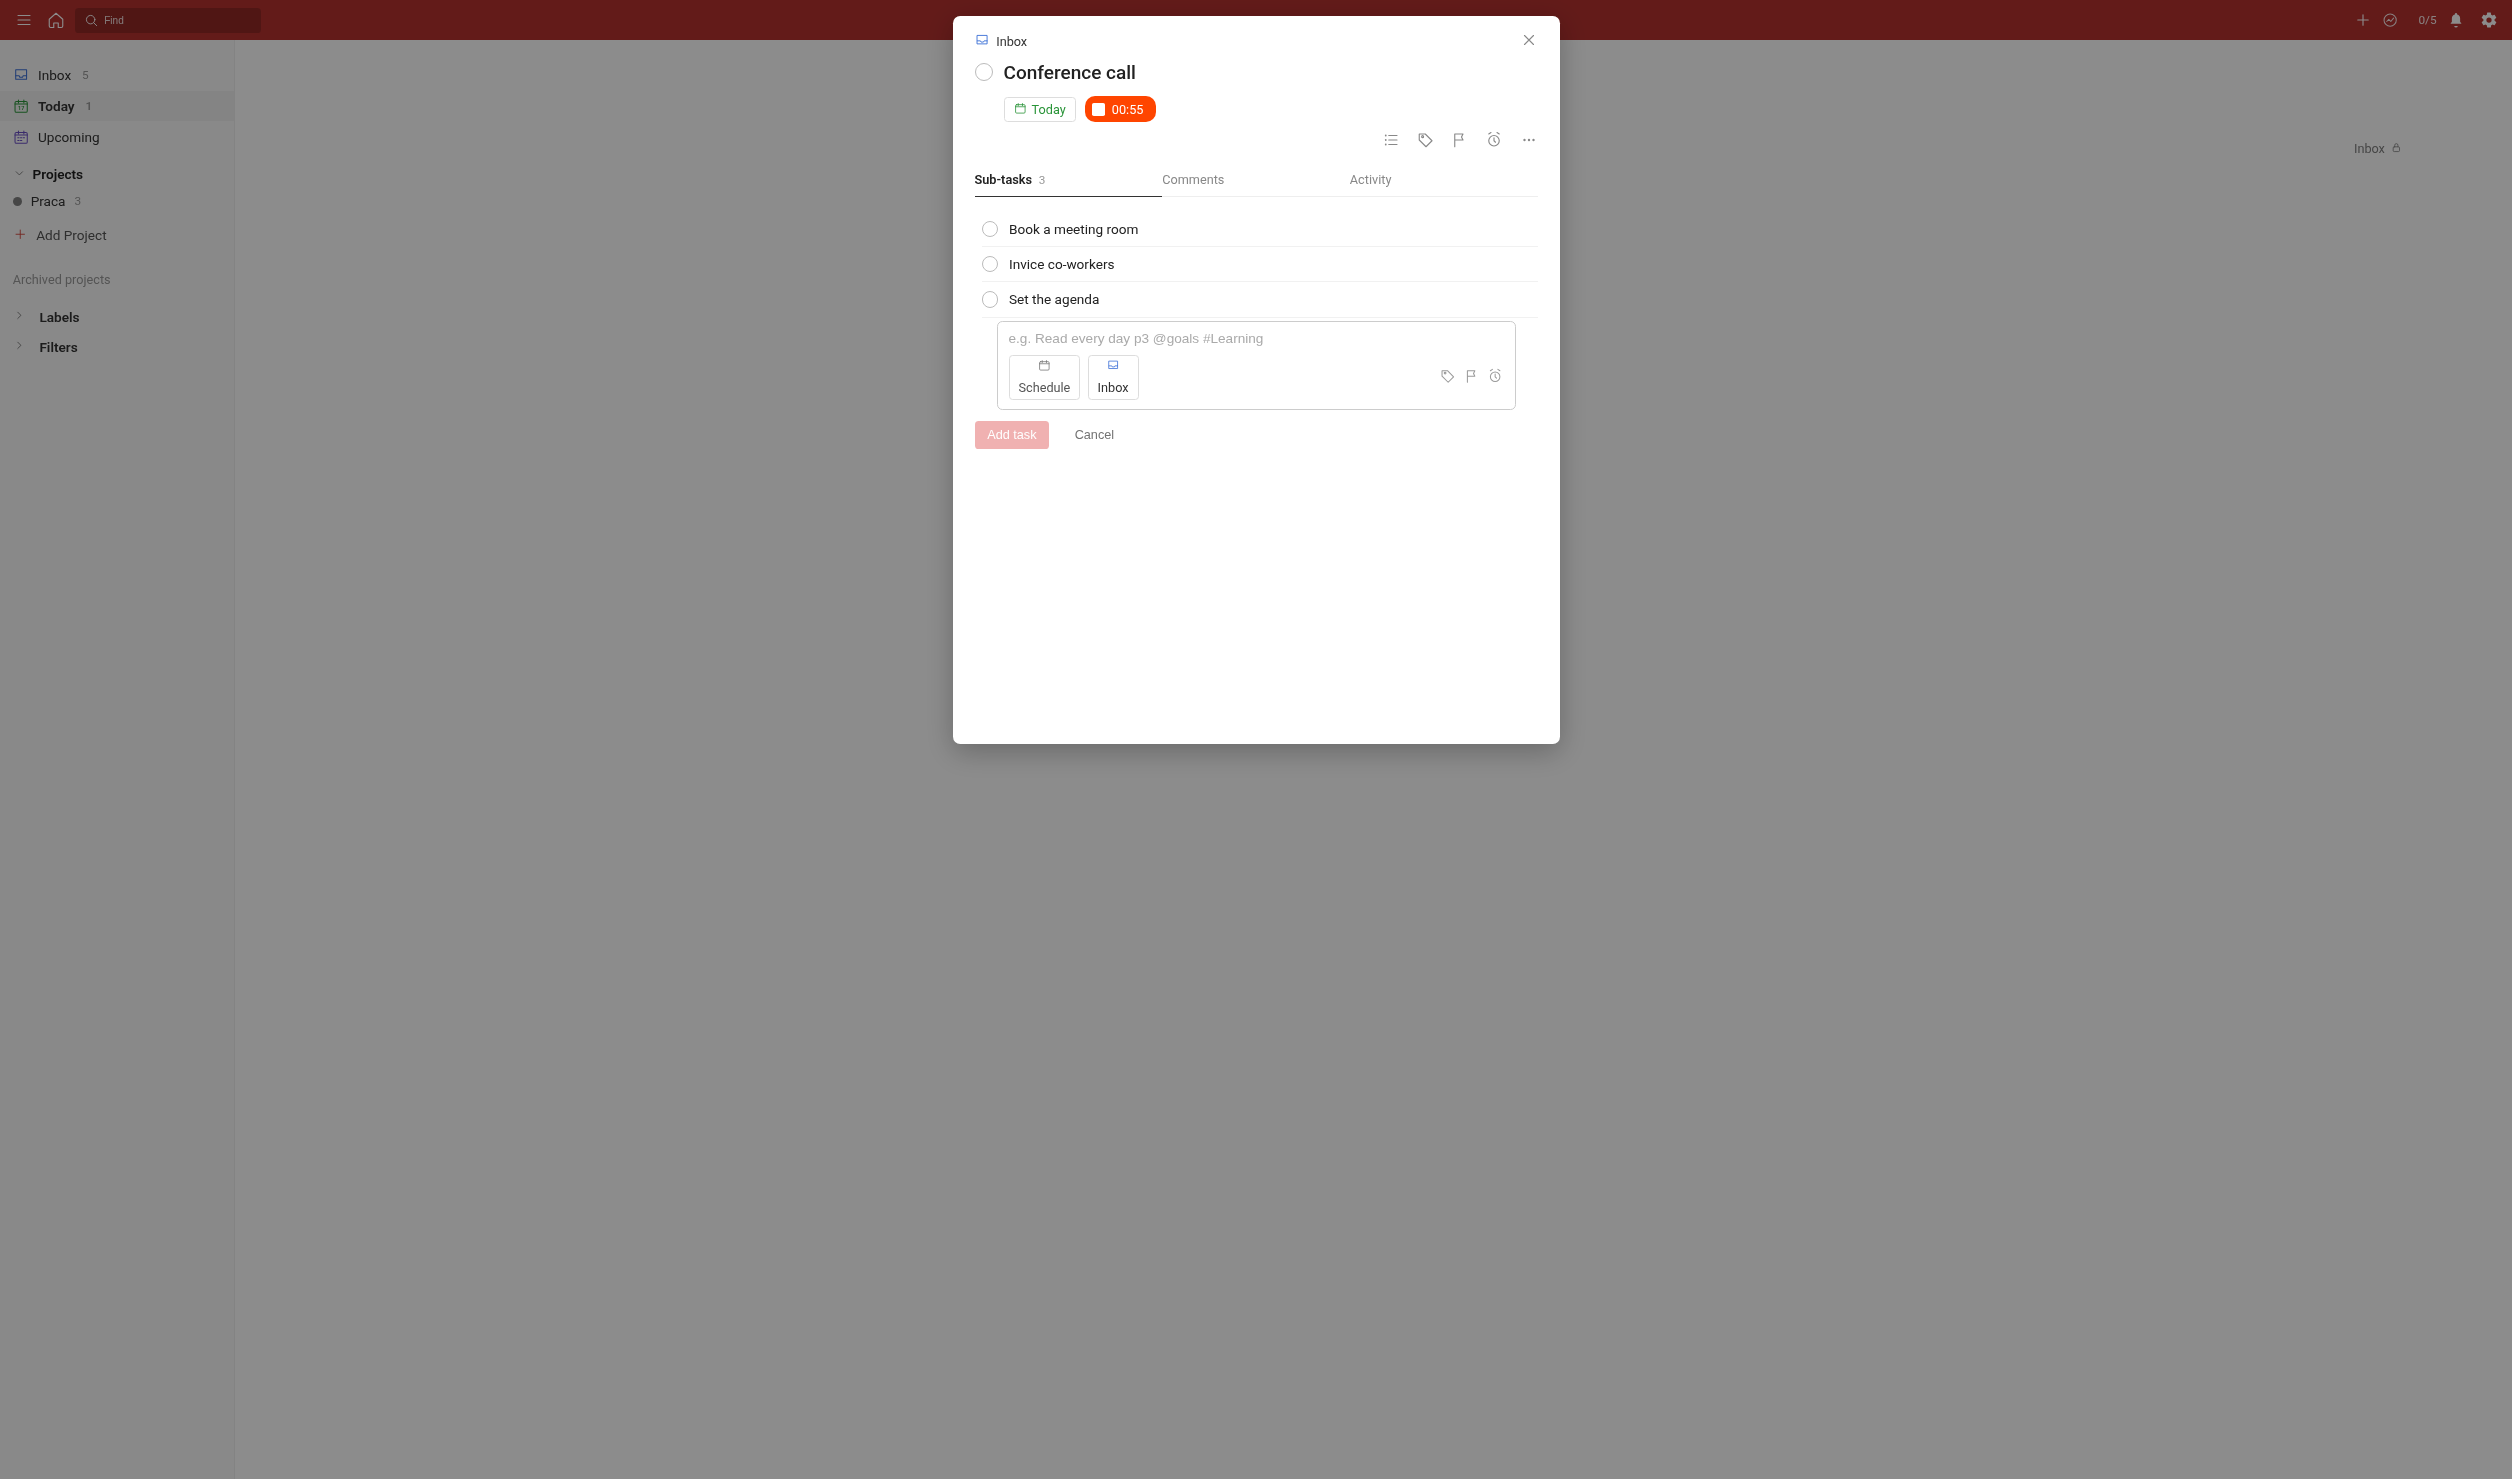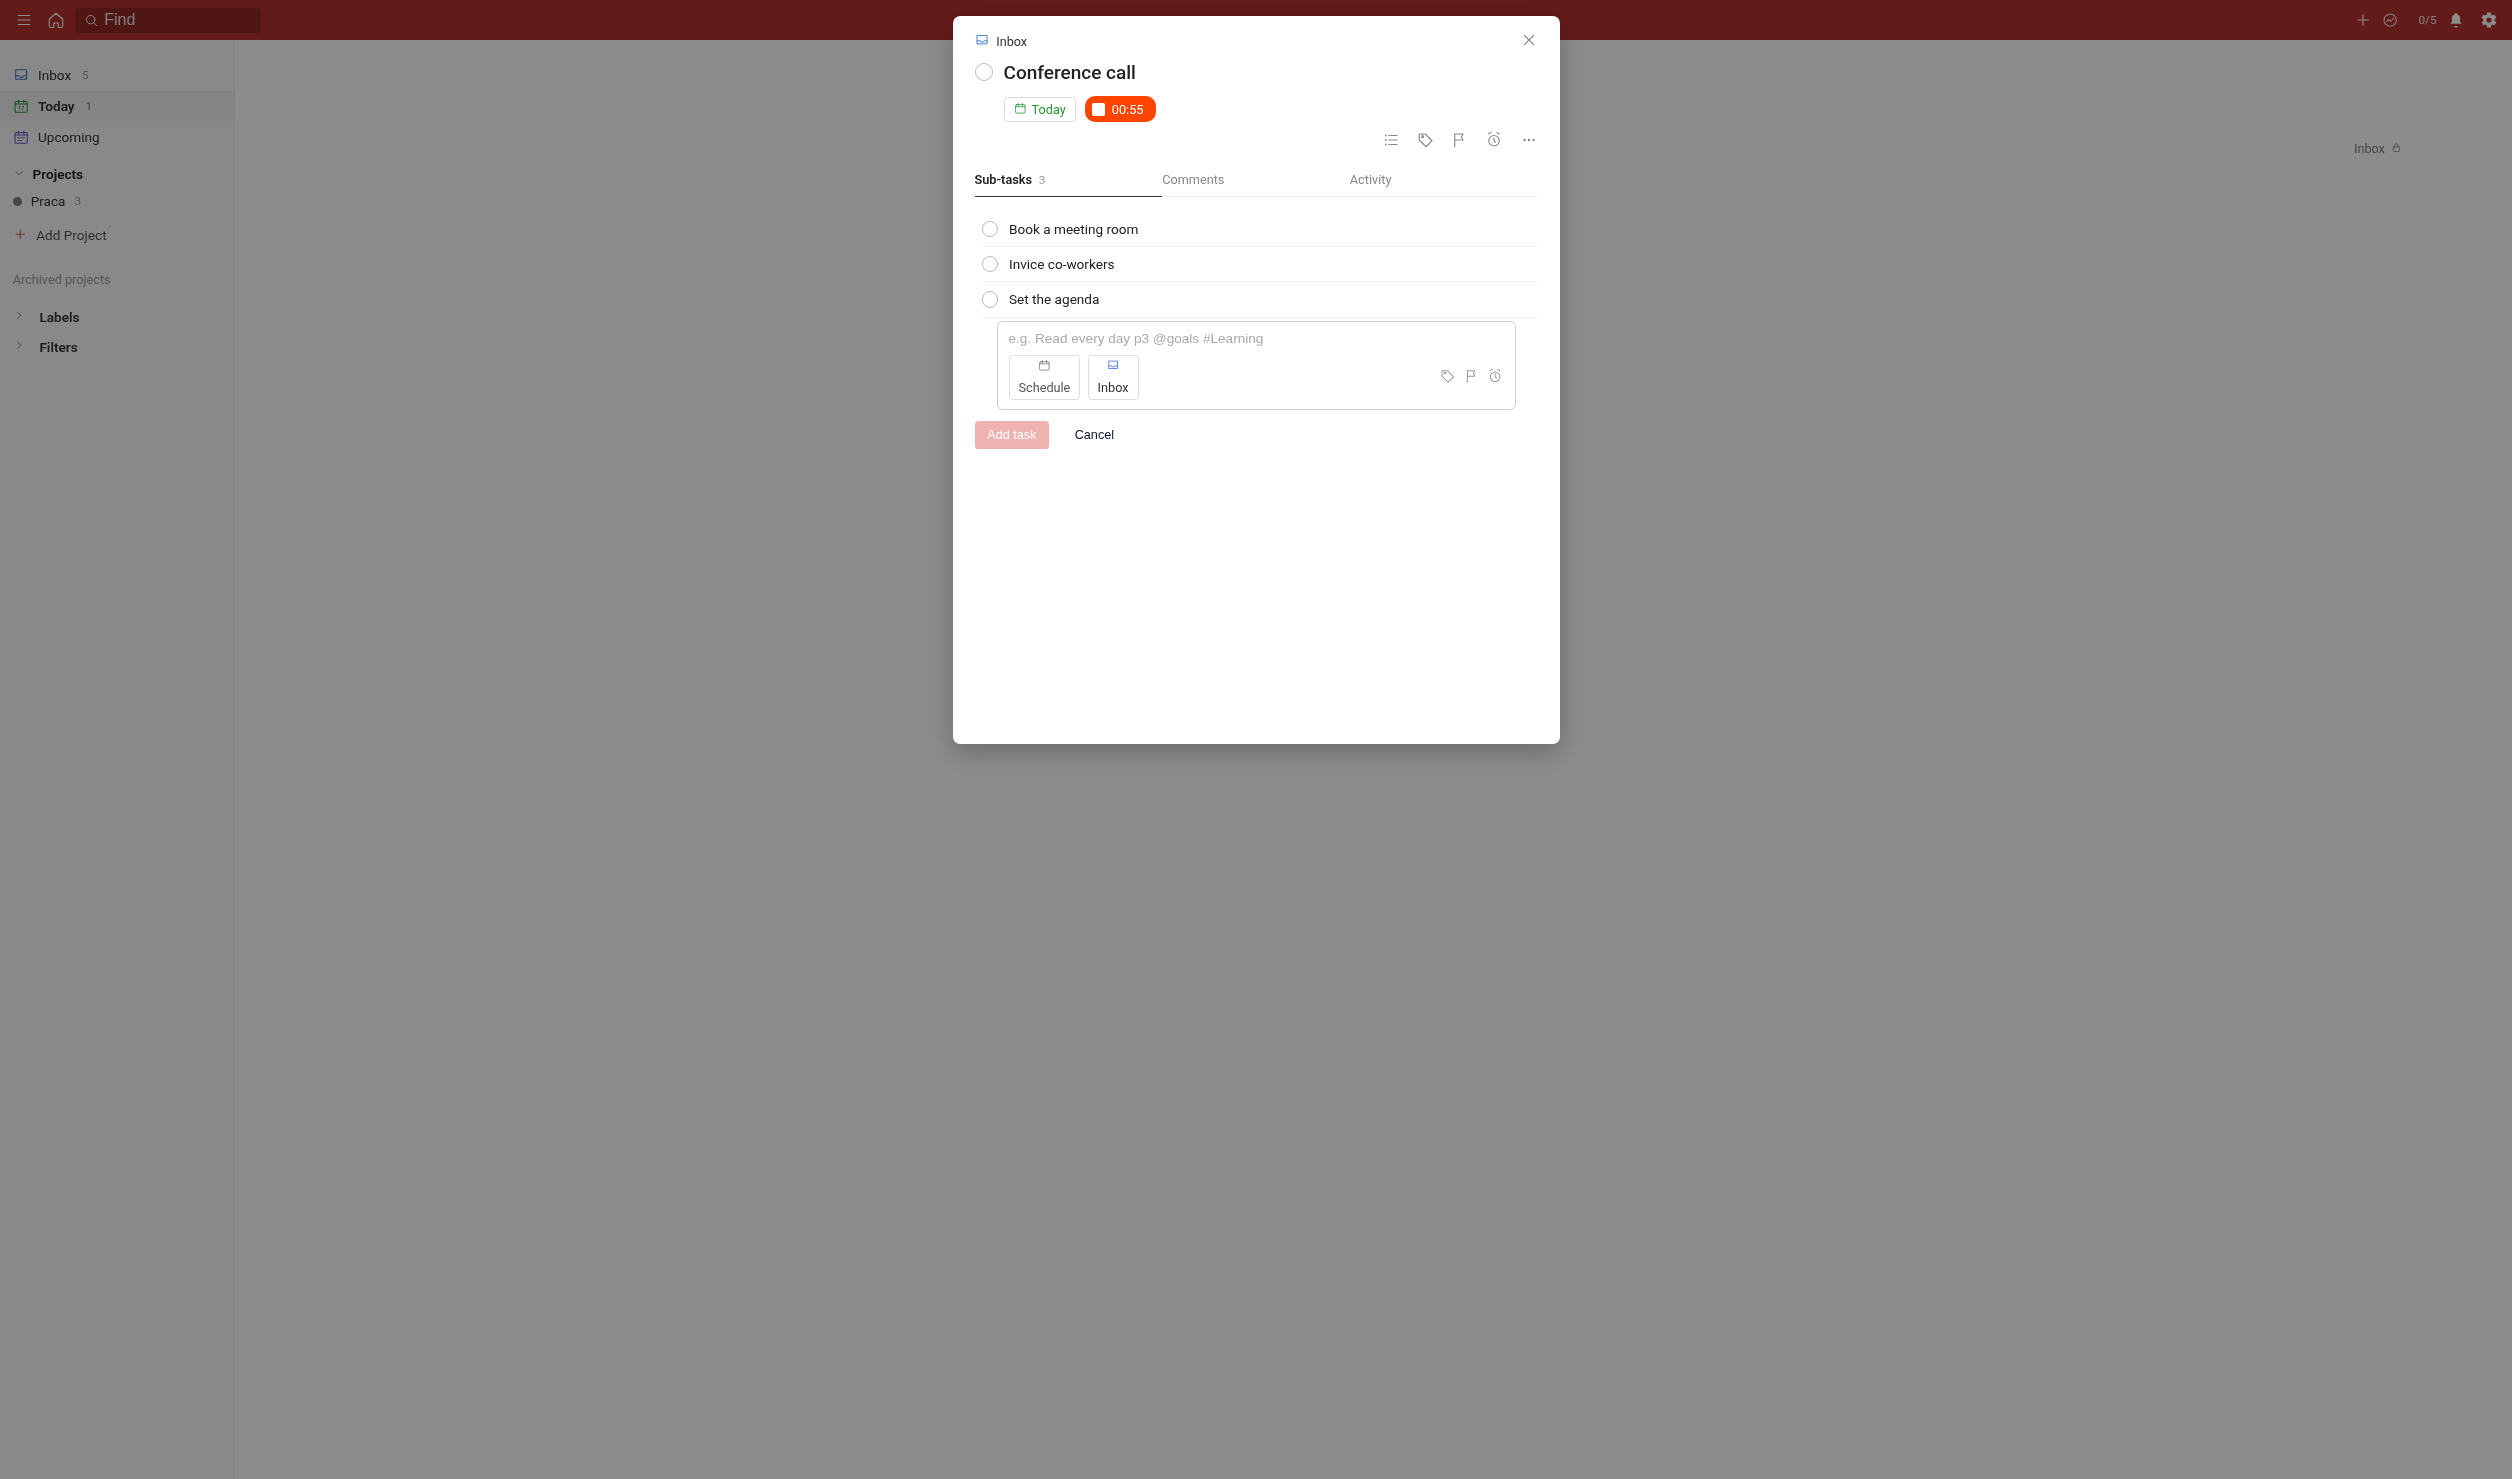--- a/index.html
+++ b/index.html
@@ -37,21 +37,21 @@
     border-radius: 3.6px;
     height: 25px;
     padding: 0 9px;
     width: 186px;
   }
   .topbar .search input {
     border: none;
     outline: none;
     background: transparent;
     color: #ffffff;
-    font-size: 16px;
+    font-size: 10px;
     width: 100%;
   }
   .topbar .search input::placeholder { color: rgba(255,255,255,0.85); }
   .topbar .prod {
     display: flex; align-items: center; gap: 20px;
     font-size: 11.8px; color: rgba(255,255,255,0.9);
   }
   .topbar svg { display: block; }
 
   
@@ -244,21 +244,21 @@
 
   .editor-actions {
     display:flex; align-items:center; gap:12.7px;
     padding: 11px 22px;
   }
   .btn {
     border:none; border-radius:3.6px;
     padding:7.2px 12.7px; font-size:12.7px; cursor:pointer;
   }
   .btn-primary { background:#e57373; color:#fff; opacity:0.55; }
-  .btn-text { background:transparent; color:#0f172a; }
+  .btn-text { background:transparent; color:#737373; }
 
   
   .stroke { fill:none; stroke:currentColor; stroke-width:1.5; stroke-linecap:round; stroke-linejoin:round; }
 </style>
 </head>
 <body>
 
 <div class="topbar">
   <div class="icon-btn">
     <svg width="18" height="18" viewBox="0 0 24 24">

